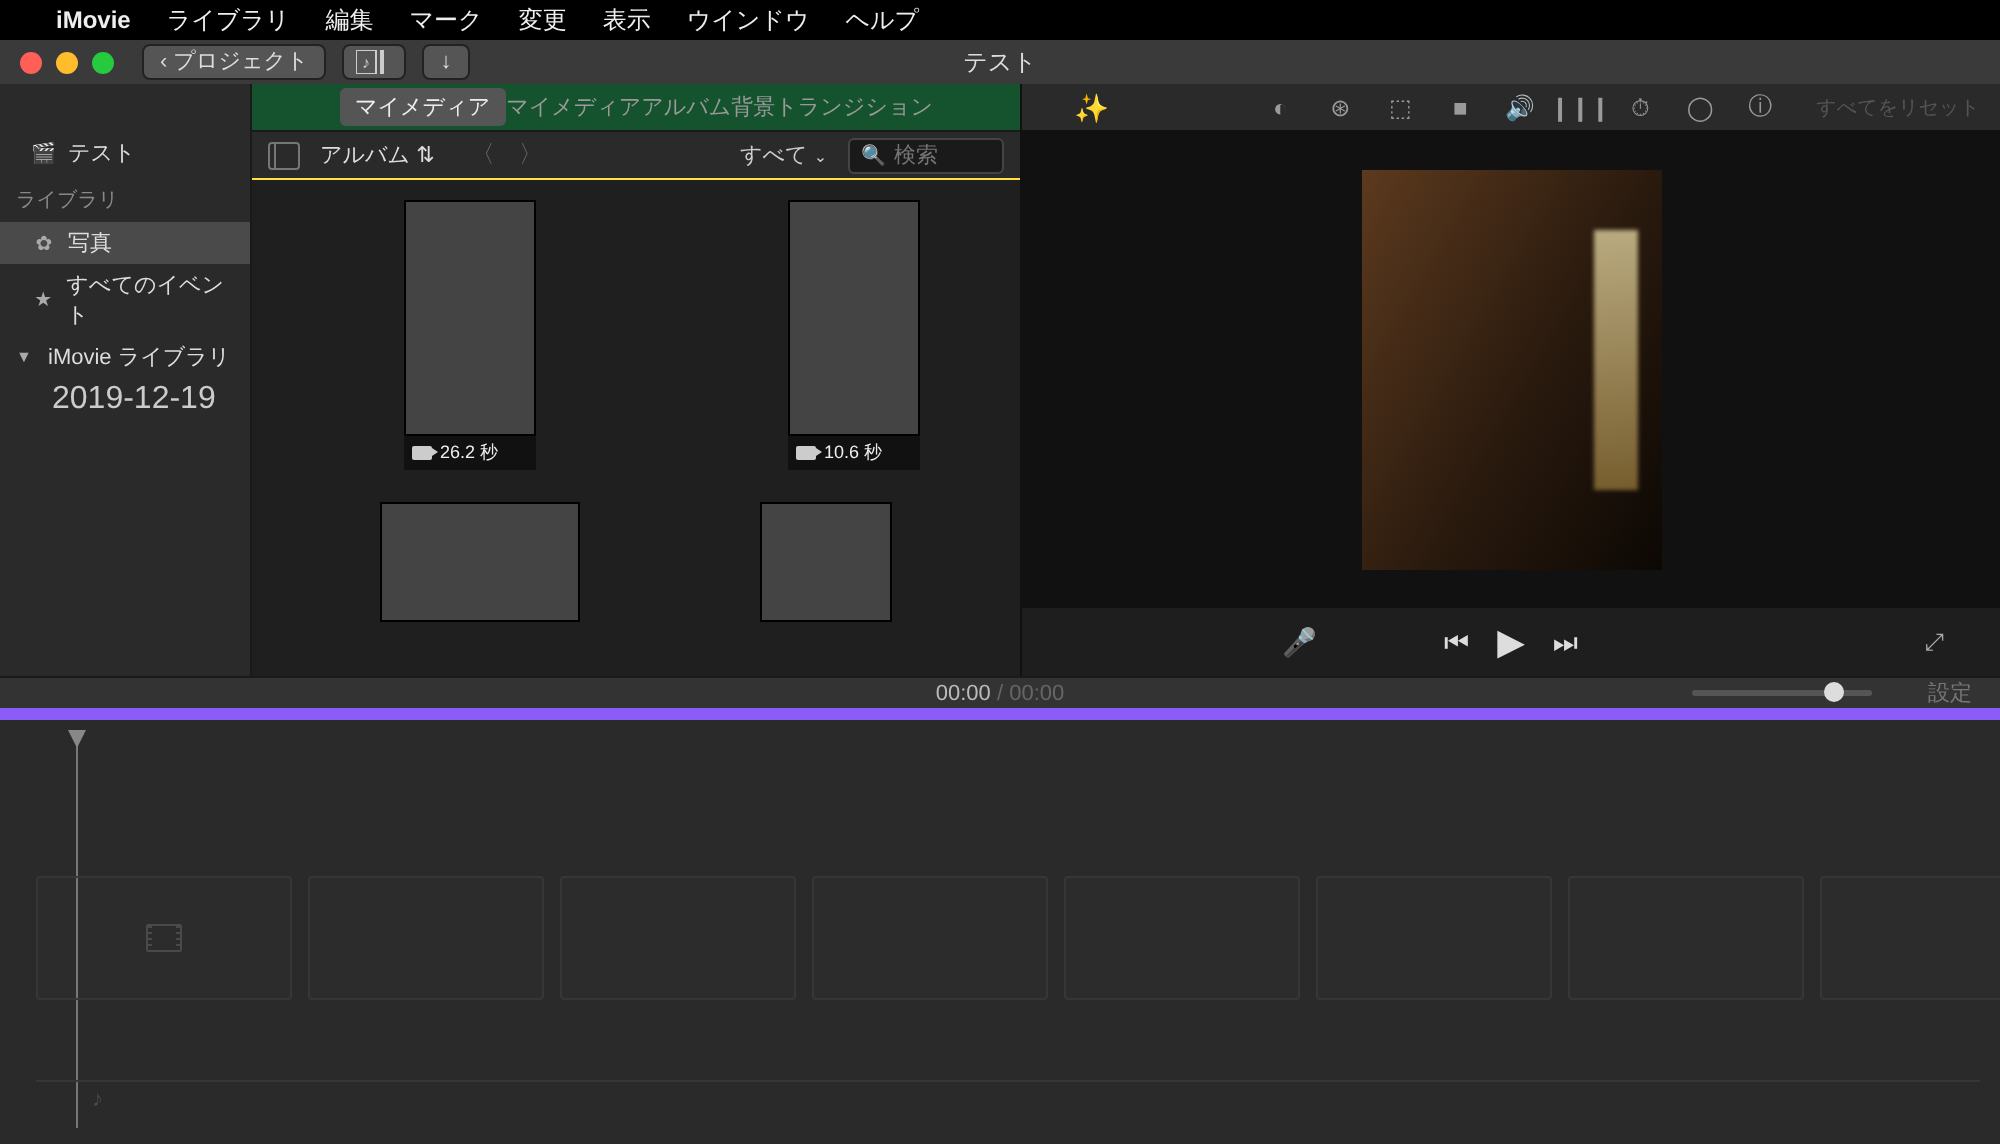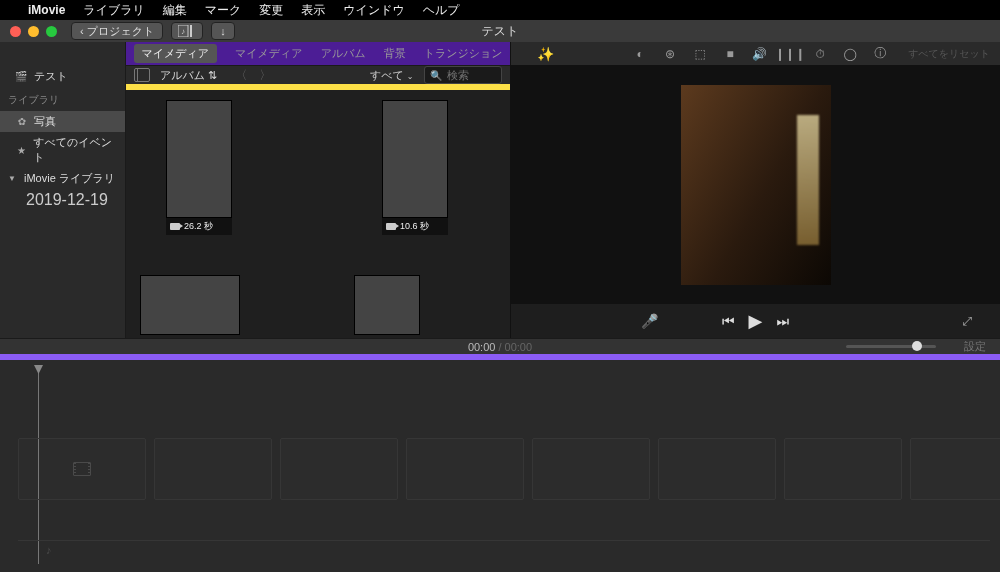--- a/index.html
+++ b/index.html
@@ -23,37 +23,37 @@
 .upper { display: flex; height: 296px; }
 .sidebar { width: 126px; background: #2a2a2a; border-right: 1px solid #1a1a1a; }
 .side-head { color: #888; font-size: 10px; padding: 6px 8px 4px; }
 .side-item { display: flex; align-items: center; gap: 6px; padding: 3px 8px 3px 16px; color: #ddd; font-size: 11px; cursor: pointer; }
 .side-item.sel { background: #4a4a4a; }
 .side-icon { width: 12px; height: 12px; display: inline-flex; align-items: center; justify-content: center; color: #aaa; font-size: 10px; }
 .side-sub { padding-left: 26px; font-size: 16px; color: #ccc; padding-top: 2px; padding-bottom: 2px; cursor: pointer; }
 .disc { color: #aaa; font-size: 8px; margin-right: 2px; display: inline-block; width: 8px; }
 
 .browser { flex: 1; background: #1f1f1f; display: flex; flex-direction: column; min-width: 0; }
-.tabs { display: flex; align-items: center; justify-content: center; gap: 18px; height: 24px; background: #4c1d95; font-size: 11px; border-bottom: 1px solid #1a1a1a; }
+.tabs { display: flex; align-items: center; justify-content: center; height: 24px; background: #14532d; font-size: 11px; border-bottom: 1px solid #1a1a1a; }
 .tab { color: #999; cursor: pointer; }
 .tab.active { background: #555; color: #eee; padding: 2px 8px; border-radius: 3px; }
 
-.browser-bar { display: flex; align-items: center; height: 24px; padding: 0 8px; gap: 10px; border-bottom: 6px solid #fde047; background: #2a2a2a; }
+.browser-bar { display: flex; align-items: center; height: 24px; padding: 0 8px; gap: 10px; border-bottom: 1px solid #fde047; background: #2a2a2a; }
 .bb-icon { width: 16px; height: 14px; border: 1px solid #777; border-radius: 2px; position: relative; }
 .bb-icon::before { content: ""; position: absolute; left: 2px; top: 0; bottom: 0; width: 1px; background: #777; }
 .bb-album { color: #ddd; font-size: 11px; cursor: pointer; }
 .bb-nav { display: flex; gap: 4px; margin-left: 4px; }
 .chev { color: #666; font-size: 12px; padding: 0 4px; cursor: pointer; }
 .bb-spacer { flex: 1; }
 .bb-all { color: #ccc; font-size: 11px; cursor: pointer; }
 .bb-search { display: flex; align-items: center; background: #1a1a1a; border: 1px solid #444; border-radius: 3px; height: 18px; padding: 0 6px; gap: 4px; }
 .bb-search input { background: transparent; border: none; outline: none; color: #ccc; width: 48px; font-size: 11px; }
 .mag { color: #888; font-size: 10px; }
 
-.thumbs { flex: 1; padding: 10px 14px; display: flex; flex-wrap: wrap; gap: 40px; align-content: flex-start; overflow: hidden; }
+.thumbs { flex: 1; padding: 10px 14px; display: flex; flex-wrap: wrap; gap: 16px; align-content: flex-start; overflow: hidden; justify-content: center; }
 .thumb { width: 66px; display: flex; flex-direction: column; }
 .thumb .img { width: 66px; background: #444; border: 1px solid #000; position: relative; overflow: hidden; }
 .thumb .img.h120 { height: 118px; }
 .thumb .img.h90 { height: 60px; }
 .thumb .meta { background: #111; color: #eee; font-size: 9px; padding: 2px 4px; display: flex; align-items: center; gap: 4px; }
 .cam { width: 10px; height: 7px; background: #ccc; position: relative; border-radius: 1px; }
 .cam::after { content: ""; position: absolute; right: -3px; top: 1px; border-left: 3px solid #ccc; border-top: 2.5px solid transparent; border-bottom: 2.5px solid transparent; }
 
 .pimg1 { background: linear-gradient(135deg, #6b4a2e 0%, #3a2818 60%, #1a120a 100%); }
 .pimg2 { background: linear-gradient(180deg, #dfe6ec 0%, #aab3bb 50%, #6b5a48 100%); }

